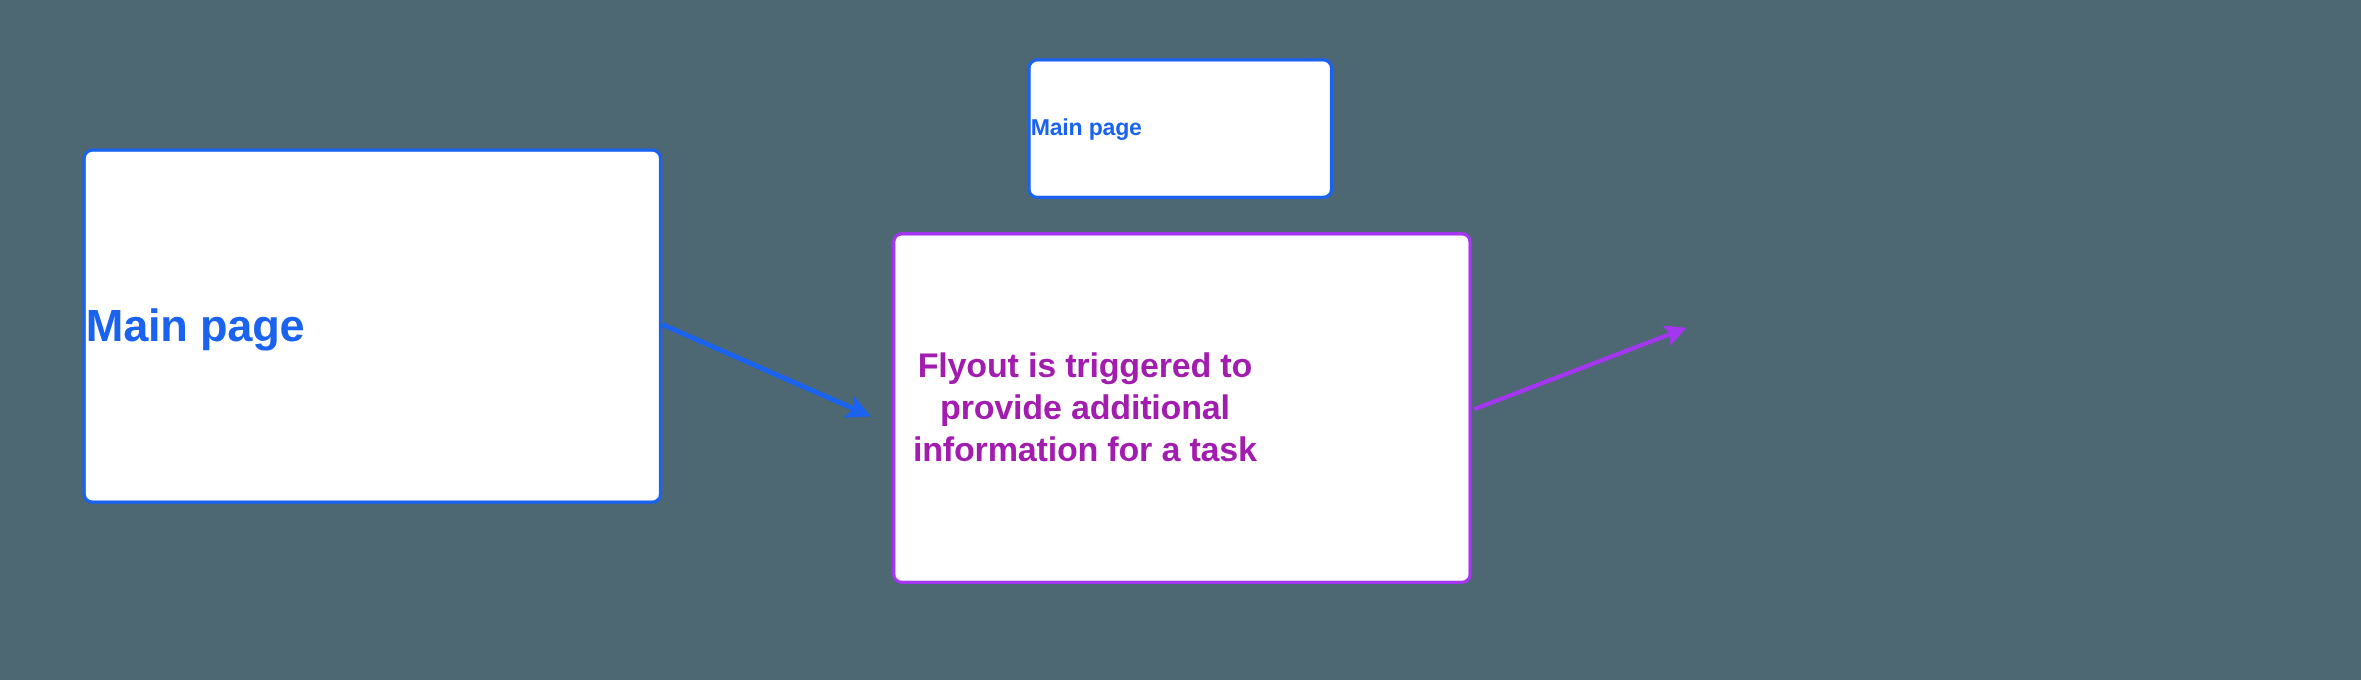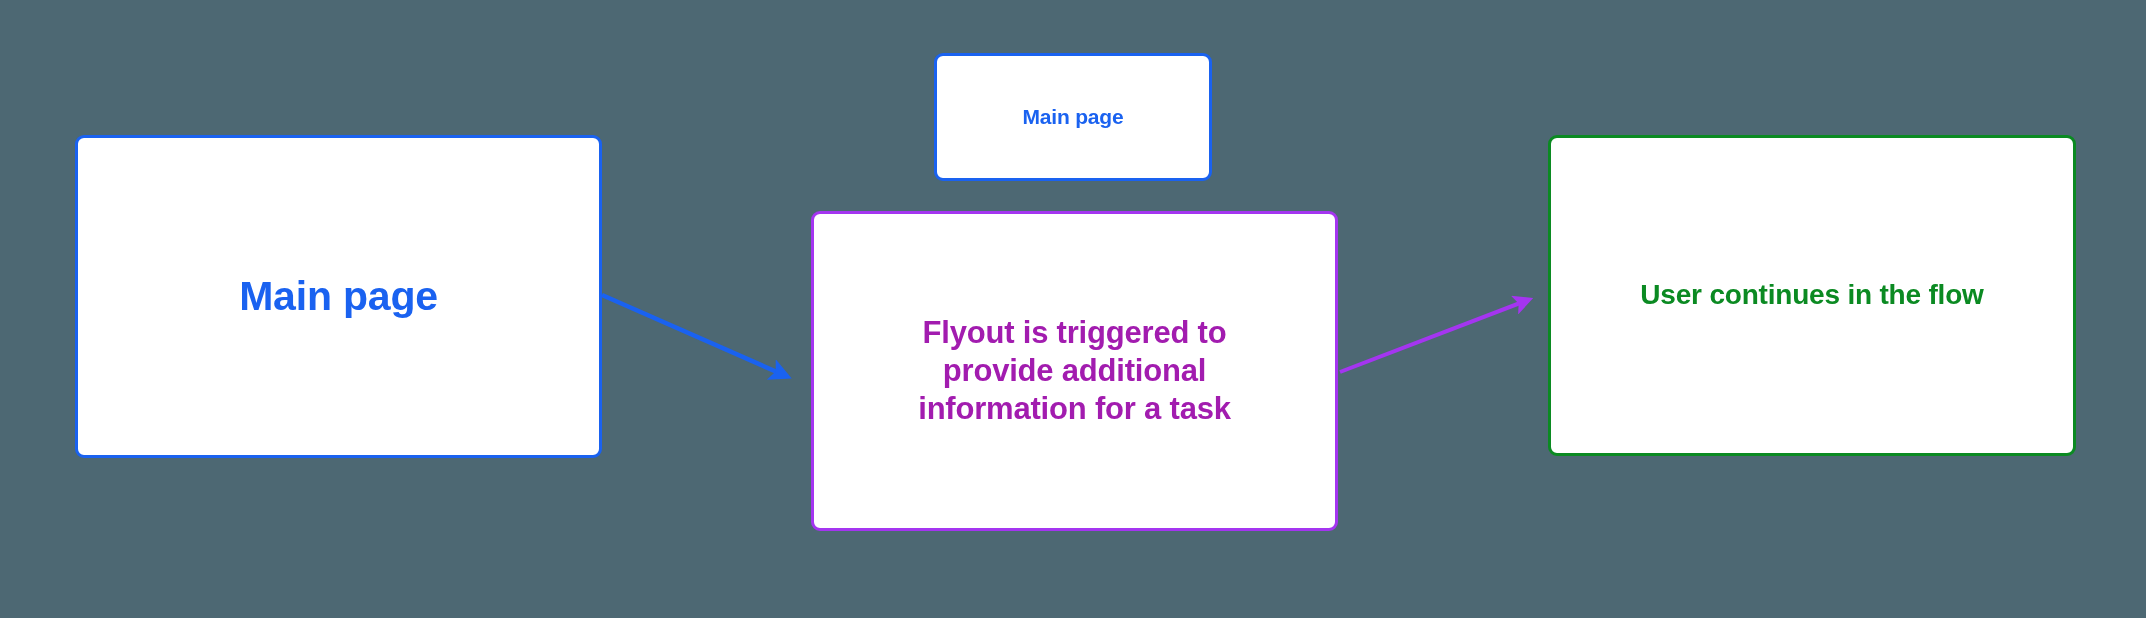--- a/index.html
+++ b/index.html
@@ -22,21 +22,20 @@
 
   .node {
     position: absolute;
     background: #ffffff;
     border-style: solid;
     border-width: 3px;
     border-radius: 9px;
     box-sizing: border-box;
     display: flex;
     align-items: center;
-    justify-content: center;
     text-align: center;
   }
 
   .node-label {
     font-weight: bold;
     line-height: 1.22;
     white-space: pre-line;
     letter-spacing: -0.2px;
   }
 
@@ -130,17 +129,14 @@
   <div class="node" id="node-main-page-small">
     <span class="node-label">Main page</span>
   </div>
 
   <div class="node" id="node-flyout">
     <span class="node-label">Flyout is triggered to
 provide additional
 information for a task</span>
   </div>
 
-  <div class="node" id="node-user-continues">
-    <span class="node-label">User continues in the flow</span>
-  </div>
 
 </div>
 
 </body></html>

